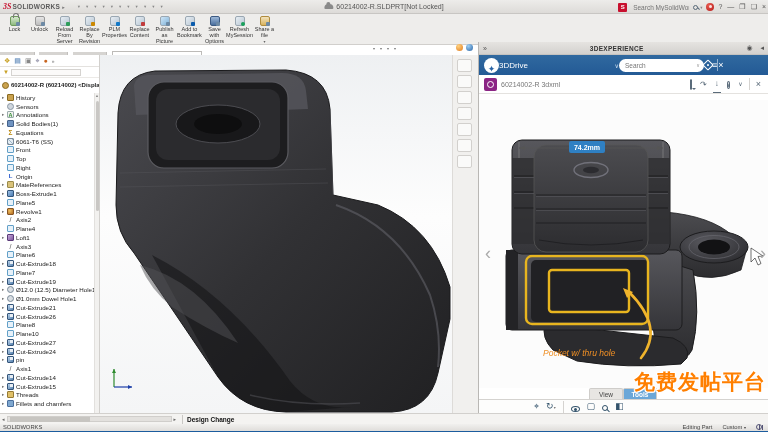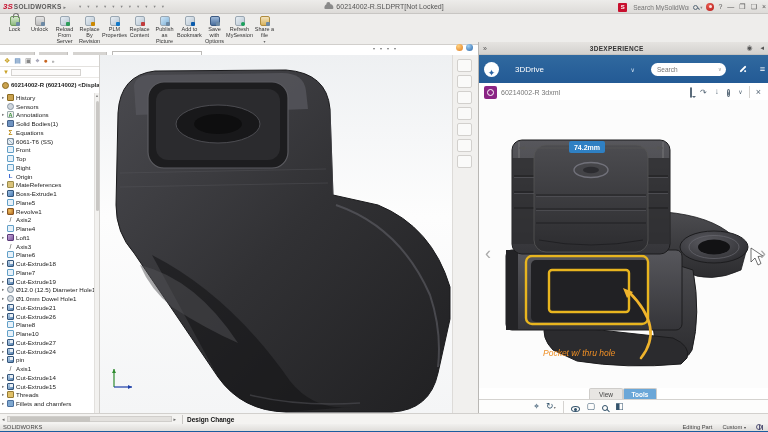--- a/index.html
+++ b/index.html
@@ -5,21 +5,21 @@
   html,body{margin:0;padding:0;background:#888;}
   #app{position:relative;width:768px;height:432px;background:#fff;overflow:hidden;
        font-family:"Liberation Sans",sans-serif;color:#333;cursor:default;}
   #app *{box-sizing:border-box;}
 
   
   .titlebar{position:absolute;left:0;top:0;width:768px;height:14px;
     background:linear-gradient(#edecea,#dddbd8);border-bottom:1px solid #c8c6c3;
     display:flex;align-items:center;font-size:7px;}
   .swlogo{display:flex;align-items:center;margin-left:3px;white-space:nowrap;}
-  .swlogo .mark{color:#c8102e;font-weight:bold;font-style:italic;font-size:8px;margin-right:1px;}
+  .swlogo .mark{color:#c8102e;font-weight:bold;font-style:italic;font-size:8px;margin-right:1px;font-family:Liberation Serif, serif;}
   .swlogo .word{color:#5a5a5a;font-weight:bold;letter-spacing:.3px;font-size:6.5px;}
   .swlogo .lcaret{color:#777;font-size:5px;margin-left:2px;}
   .qa{display:flex;align-items:center;margin-left:10px;gap:1px;}
   .qa .qitem{display:flex;align-items:center;padding:0 2px;height:12px;border-radius:2px;color:#4a6577;}
   .qa .qitem .g{font-size:8px;line-height:12px;}
   .qa .qitem .c{font-size:4.5px;color:#888;margin-left:1px;}
   .doc-title{position:absolute;left:50%;transform:translateX(-50%);display:flex;align-items:center;
     color:#555;font-size:7px;white-space:nowrap;}
   .cloud{width:9px;height:5px;background:#8a8a8a;border-radius:4px 4px 1px 1px;position:relative;margin-right:3px;}
   .cloud::before{content:"";position:absolute;left:2px;top:-2px;width:4px;height:4px;background:#8a8a8a;border-radius:50%;}
@@ -130,21 +130,21 @@
   .ti.ic-appearances-icon{color:#c8641e;}
   .ti.ic-solidworks-resources-icon{color:#1f5fa9;}
 
   
   .rpanel{position:absolute;left:478px;top:42px;width:290px;height:371px;background:#fff;
     border-left:1px solid #b9b7b4;}
   .rp-header{height:13px;background:linear-gradient(#e5e3e0,#d3d1ce);display:flex;align-items:center;
     font-size:6.5px;color:#333;border-bottom:1px solid #c5c3c0;}
   .rp-header .ttl{flex:1;text-align:center;font-weight:bold;letter-spacing:.3px;}
   .rp-header .hbtn{padding:0 4px;color:#555;font-size:7px;}
-  .rp-bluebar{height:28px;background:linear-gradient(#30699f,#235a95);display:flex;align-items:center;padding:0 5px;gap:16px;}
+  .rp-bluebar{height:20px;background:linear-gradient(#30699f,#235a95);display:flex;align-items:center;padding:0 5px;gap:0;}
   .compass{width:15px;height:15px;border-radius:50%;background:#fff;flex:none;text-align:center;}
   .compass::after{content:"\2726";color:#2a64a5;font-size:9px;line-height:15px;}
   .appsel{flex:none;display:flex;align-items:center;color:#fff;font-size:8px;gap:3px;width:120px;}
   .appsel .ac{margin-left:auto;font-size:6px;color:#cfe0f0;}
   .rp-search{width:85px;height:13px;background:#fff;border-radius:7px;display:flex;align-items:center;
     padding:0 4px;gap:3px;}
   .rp-search input{border:none;outline:none;background:transparent;width:60px;font-size:6.5px;color:#888;
     font-family:"Liberation Sans",sans-serif;}
   .rp-search .sc{font-size:5px;color:#999;margin-left:auto;}
   .bluebtn{color:#fff;font-size:9px;line-height:26px;}
@@ -832,15 +832,16 @@
     <span class="sl">SOLIDWORKS</span>
     <span class="sr">
       <span>Editing Part</span>
       <span><span>Custom</span> <span style="font-size:4px;">▾</span></span>
       <span class="globe"></span>
     </span>
   </div>
   <div class="bottomline"></div>
 
   <div class="watermark">
+    <div class="wm1">免费发帖平台</div>
   </div>
 
 </div>
 
 </body></html>

